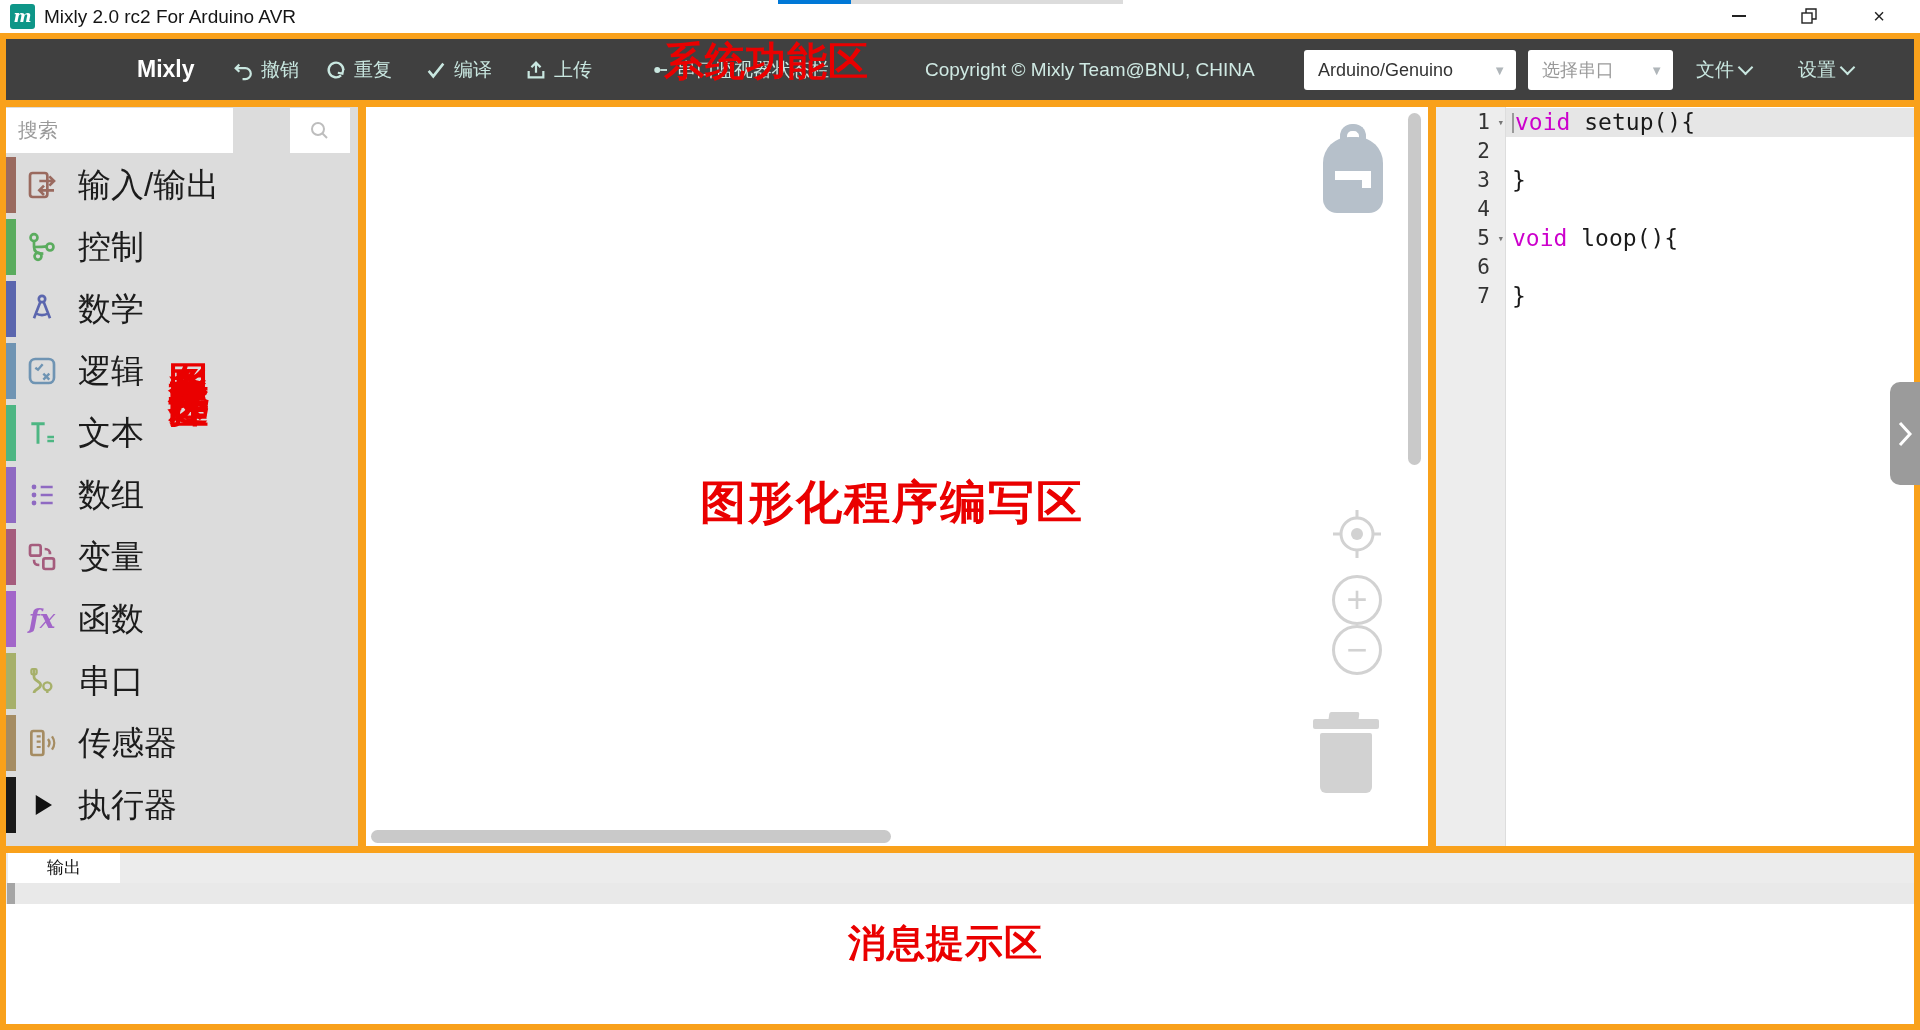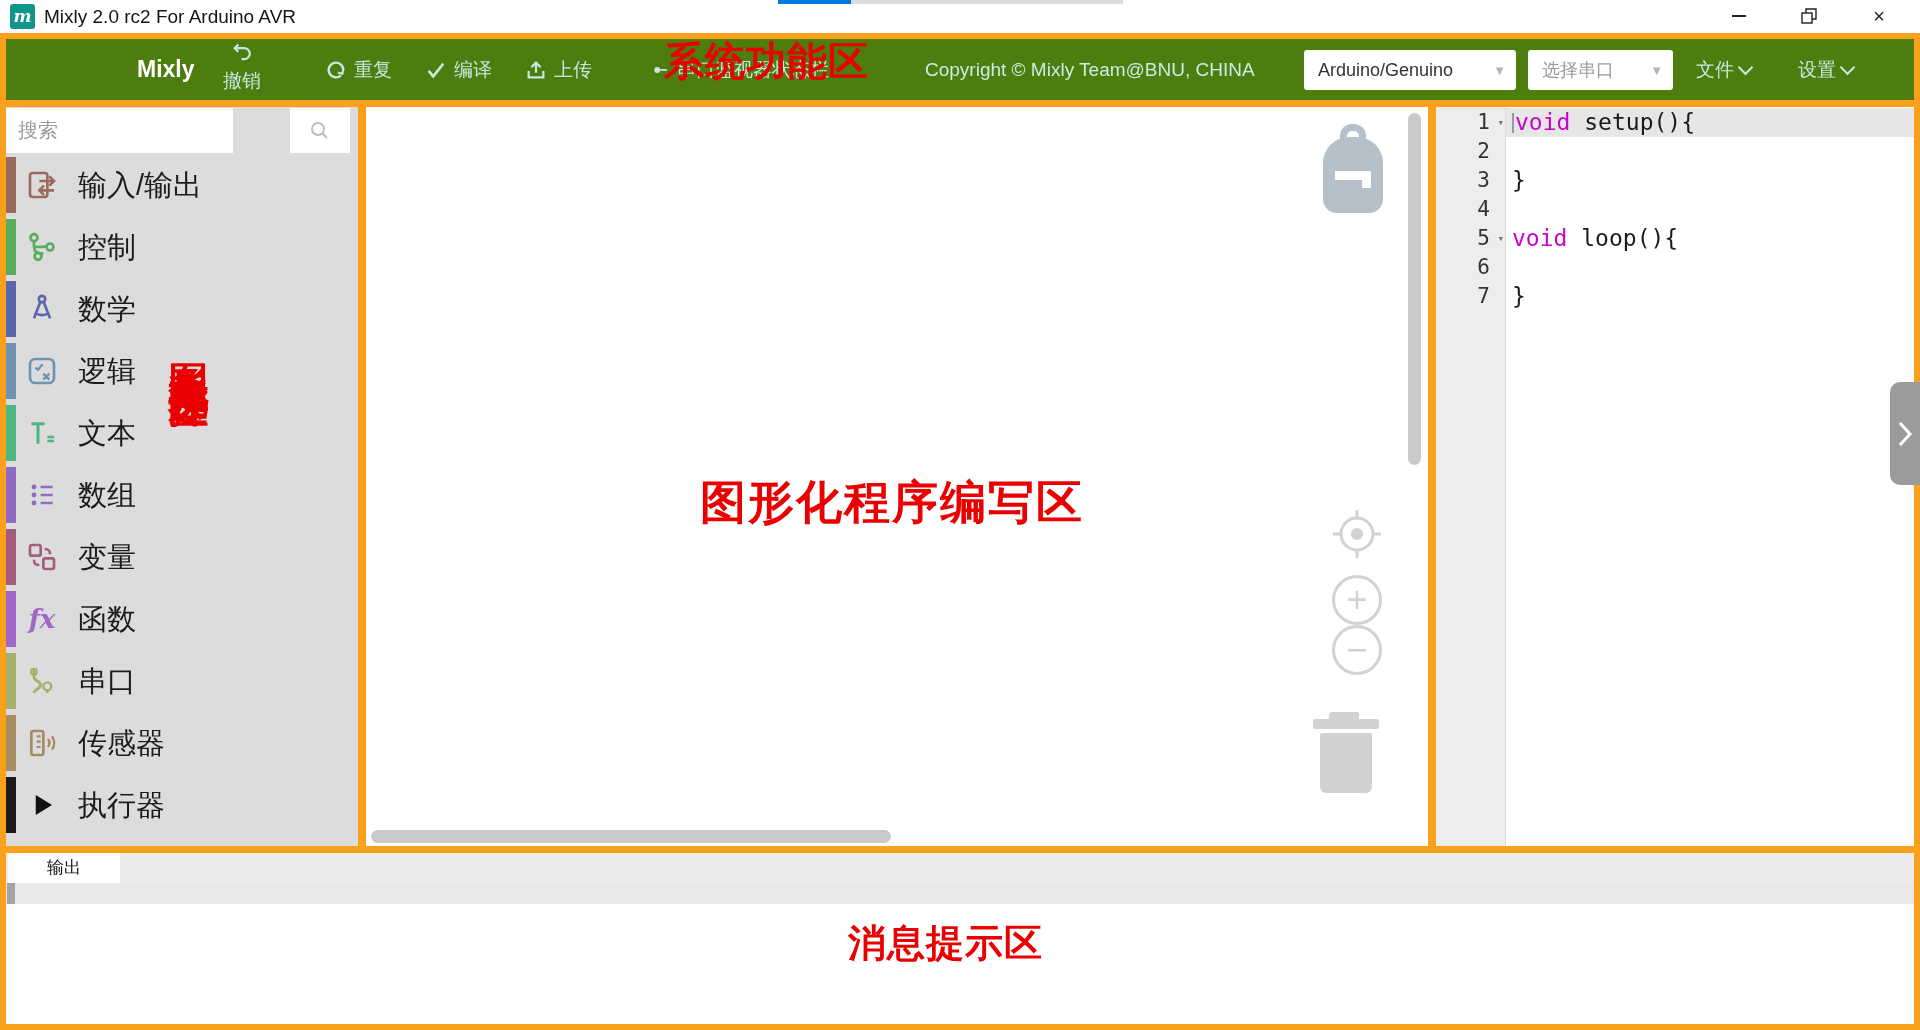--- a/index.html
+++ b/index.html
@@ -12,26 +12,26 @@
             color:#fff;font:italic 700 17px "DejaVu Serif",serif;text-align:center;line-height:24px;}
   #win-title{left:44px;top:0;height:33px;line-height:33px;font-size:19px;color:#151515;}
   .winbtn{top:0;width:50px;height:32px;display:flex;align-items:center;justify-content:center;color:#222;}
   #btn-min{left:1714px;}#btn-restore{left:1784px;}#btn-close{left:1854px;font-size:20px;line-height:32px;}
   #minbar{width:14px;height:2px;background:#222;}
   #progress-blue{left:778px;top:0;width:73px;height:4px;background:#0078d7;}
   #progress-gray{left:851px;top:0;width:272px;height:4px;background:#dcdcdc;}
   
   .orange{position:absolute;background:#f9a11b;z-index:40;}
   
-  #toolbar{left:6px;top:39px;width:1908px;height:61px;background:#4d7c0f;}
+  #toolbar{left:6px;top:39px;width:1908px;height:61px;background:#404040;}
   .tbtn{position:absolute;top:0;height:61px;display:flex;align-items:center;gap:7px;
         color:#c9e7e0;font-size:19px;}
   .tbtn svg{display:block;}
   #brand{left:131px;font-size:23px;font-weight:700;color:#fff;}
-  #tb-undo{left:217px;flex-direction:column;}#tb-redo{left:319px;}#tb-compile{left:419px;}#tb-upload{left:519px;}
+  #tb-undo{left:226px;}#tb-redo{left:319px;}#tb-compile{left:419px;}#tb-upload{left:519px;}
   #tb-serial{left:646px;}
   #tb-copyright{left:919px;font-size:19px;color:#cfe9e3;}
   .dropdown{position:absolute;top:11px;height:40px;background:#fff;border-radius:3px;
             display:flex;align-items:center;justify-content:space-between;padding:0 10px 0 14px;box-sizing:border-box;}
   #dd-board{left:1298px;width:212px;}#dd-board .dd-label{color:#333;font-size:18px;}
   #dd-port{left:1522px;width:145px;}#dd-port .dd-label{color:#9a9a9a;font-size:18px;}
   .dd-caret{color:#b0b6ba;font-size:13px;}
   .menu{position:absolute;top:0;height:61px;display:flex;align-items:center;gap:6px;color:#c9e7e0;font-size:19px;}
   #menu-file{left:1690px;}#menu-settings{left:1772px;margin-left:20px;}
   .chev{width:9px;height:9px;border-right:2px solid #c9e7e0;border-bottom:2px solid #c9e7e0;
@@ -39,21 +39,21 @@
   
   #sidebar{left:6px;top:107px;width:352px;height:739px;background:#dcdcdc;}
   #search-input{position:absolute;left:0;top:1px;width:227px;height:45px;border:0;outline:0;background:#fff;
         font-family:"Liberation Sans",sans-serif;font-size:20px;color:#333;padding:0 15px 0 12px;box-sizing:border-box;}
   #search-input::placeholder{color:#9a9a9a;}
   #search-btn{left:284px;top:1px;width:60px;height:45px;background:#fff;display:flex;align-items:center;justify-content:center;}
   #cats{left:0;top:47px;width:352px;}
   .cat{position:relative;height:62px;}
   .cat-bar{position:absolute;left:0;top:3px;width:10px;height:56px;}
   .cat-icon{position:absolute;left:19px;top:14px;width:34px;height:34px;display:flex;align-items:center;justify-content:center;}
-  .cat-label{position:absolute;left:72px;top:0;line-height:62px;font-size:29px;color:#1c1c1c;}
+  .cat-label{position:absolute;left:72px;top:0;line-height:62px;font-size:33px;color:#1c1c1c;}
   .fx{font:italic 700 26px "DejaVu Serif",serif;}
   
   #canvas{left:366px;top:107px;width:1062px;height:739px;background:#fff;}
   #vscroll{left:1042px;top:6px;width:13px;height:352px;background:#c9c9c9;border-radius:7px;}
   #hscroll{left:5px;top:723px;width:520px;height:13px;background:#c9c9c9;border-radius:7px;}
   #backpack{left:957px;top:30px;width:60px;height:76px;background:#b6c0ca;border-radius:26px 26px 14px 14px;}
   #backpack:before{content:"";position:absolute;left:17px;top:-13px;width:12px;height:14px;
                    border:7px solid #b6c0ca;border-bottom:0;border-radius:12px 12px 0 0;}
   #bp-slot{position:absolute;left:12px;top:34px;width:36px;height:9px;background:#fff;}
   #bp-slot:after{content:"";position:absolute;right:0;top:9px;width:9px;height:8px;background:#fff;}

